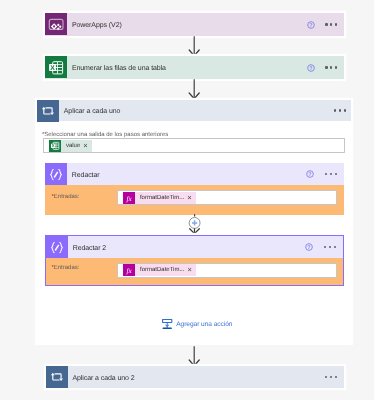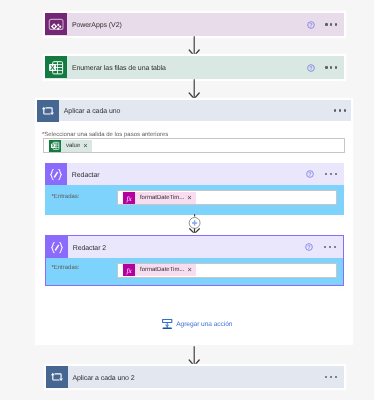--- a/index.html
+++ b/index.html
@@ -36,21 +36,21 @@
 
   .fieldbox{position:absolute;box-sizing:border-box;background:#fff;
             border:1px solid #c8c6c4;display:flex;align-items:center;}
 
   .chip{display:flex;align-items:center;height:12px;box-sizing:border-box;}
   .chip .cic{width:12px;height:12px;flex:0 0 12px;display:block;}
   .chip .ctx{font-size:6px;color:#323130;padding:0 3px 0 4.5px;white-space:nowrap;position:relative;top:0.3px;}
   .chip .cx{font-size:7.5px;color:#4a4a4a;padding-right:4px;line-height:1;position:relative;top:-0.2px;}
 
   
-  .inner{position:absolute;box-sizing:border-box;background:#7dd3fc;
+  .inner{position:absolute;box-sizing:border-box;background:#fdba74;
          box-shadow:0 0 0 2.2px #ffffff,0 1.2px 2.4px rgba(0,0,0,.07);}
   .inner .hdr{position:absolute;left:0;top:0;right:0;height:22px;display:flex;align-items:center;}
   .inner.sel{border:1.3px solid #8b6bfc;}
 
   .addlink{position:absolute;display:flex;align-items:center;}
   .addlink .atx{font-size:6.6px;color:#3b6fd4;margin-left:3.5px;white-space:nowrap;letter-spacing:-0.05px;}
 
   .plusbtn{position:absolute;}
 </style>
 </head>

